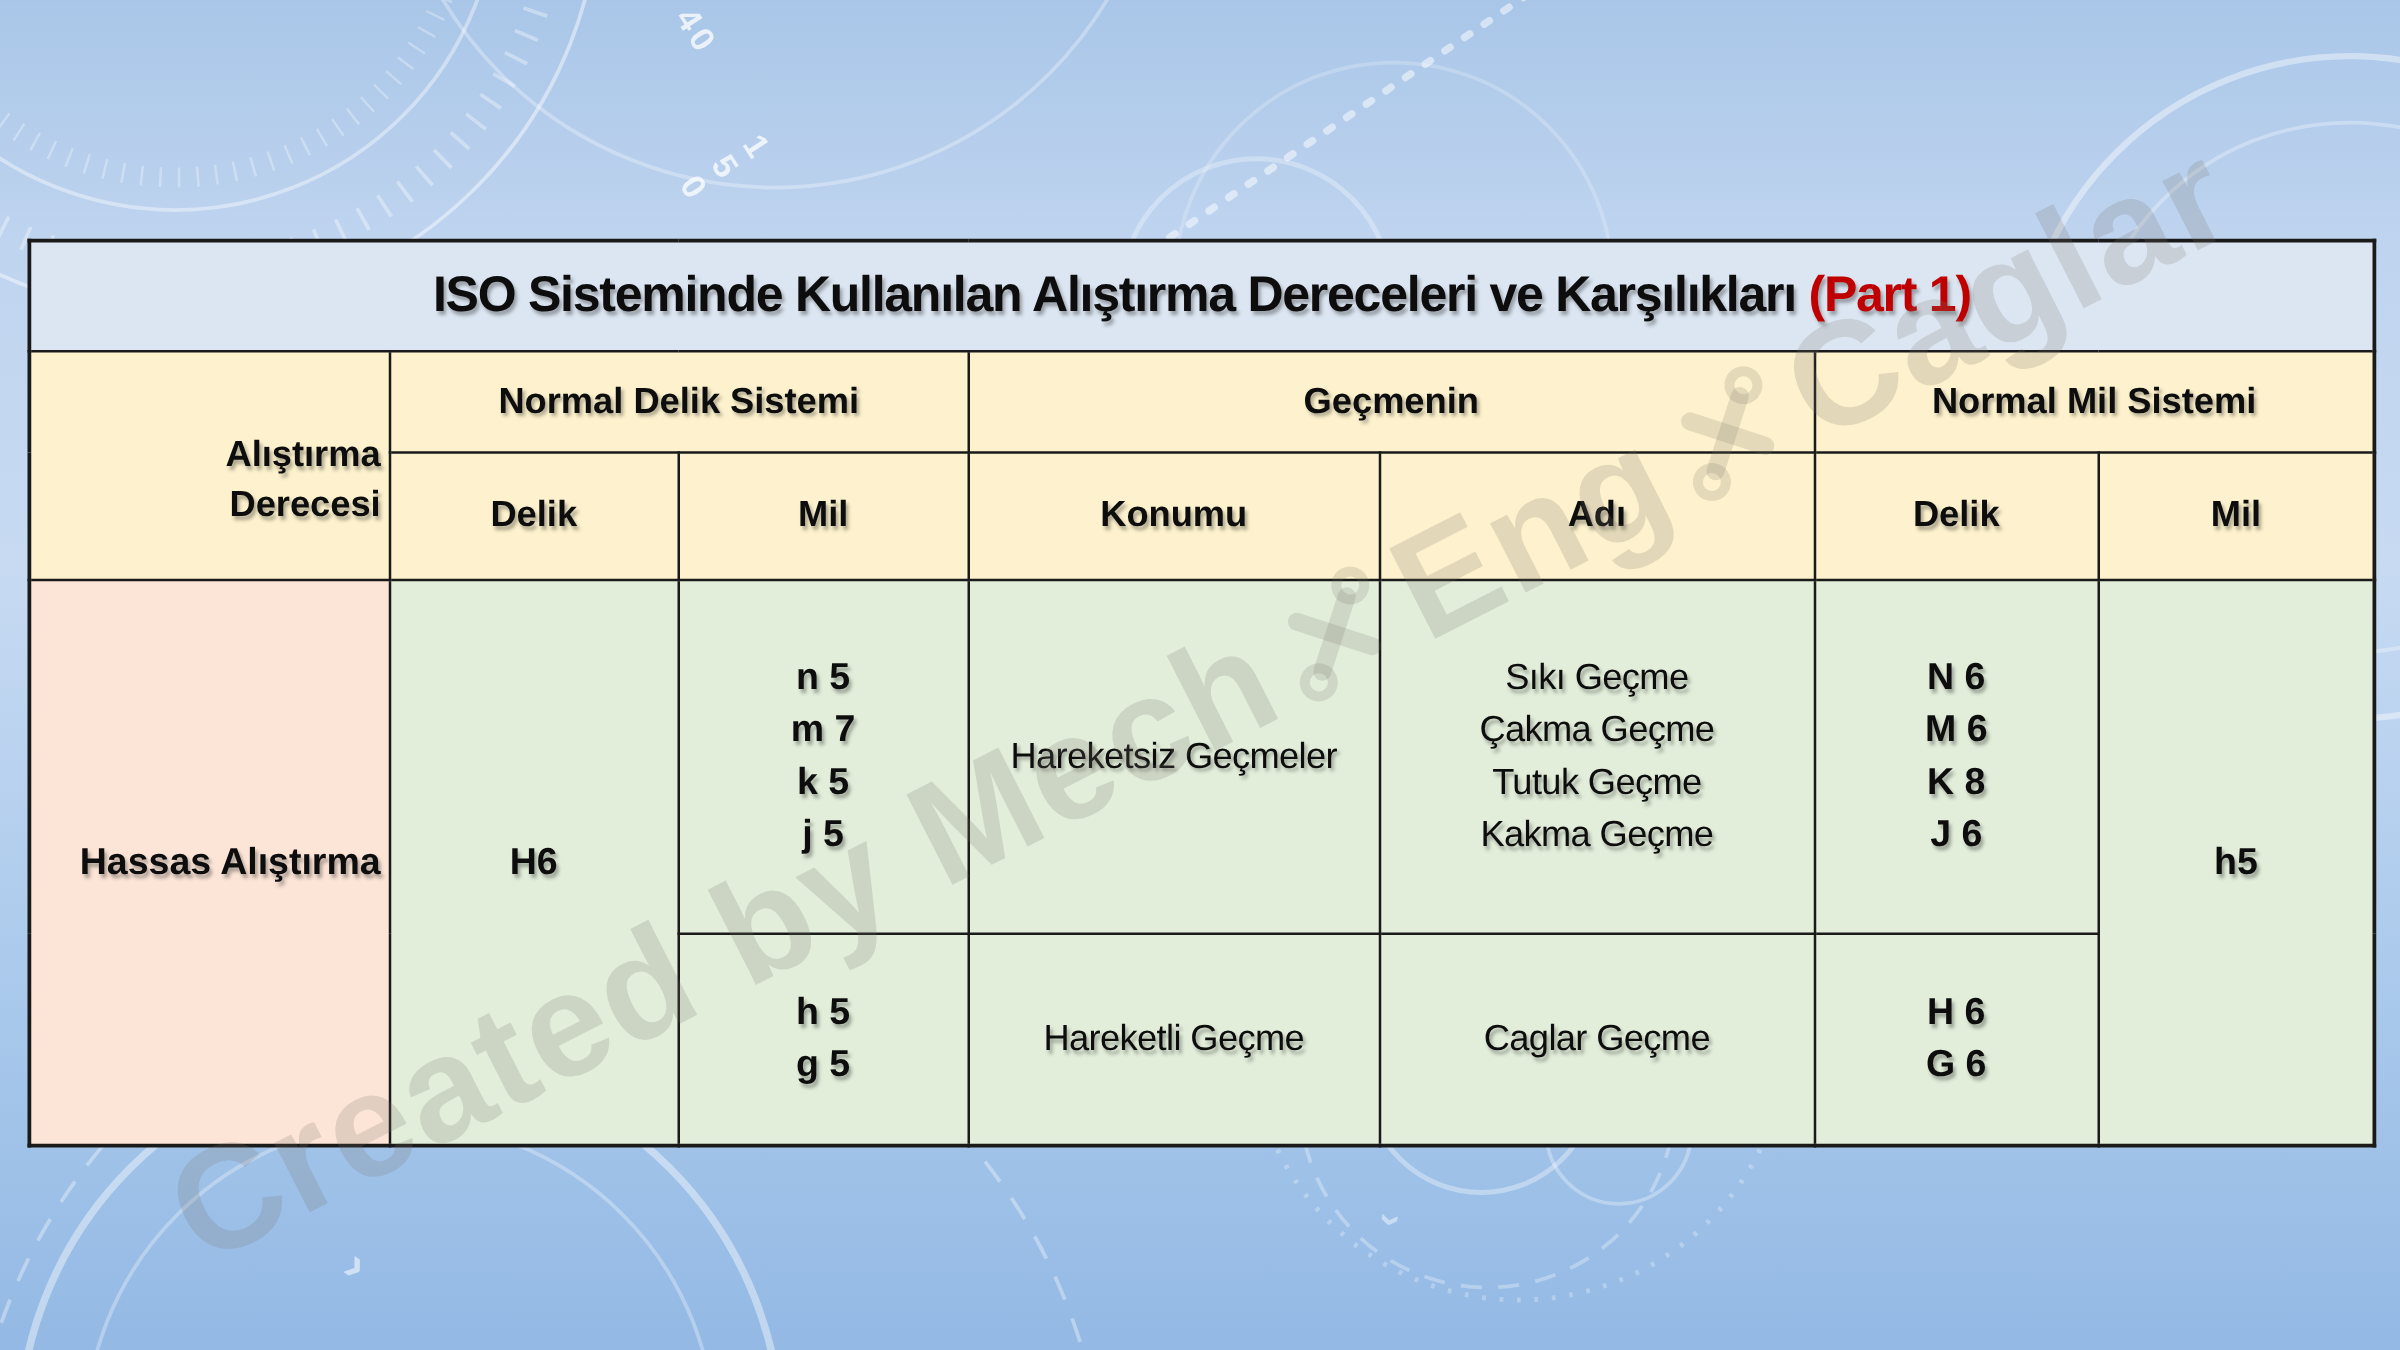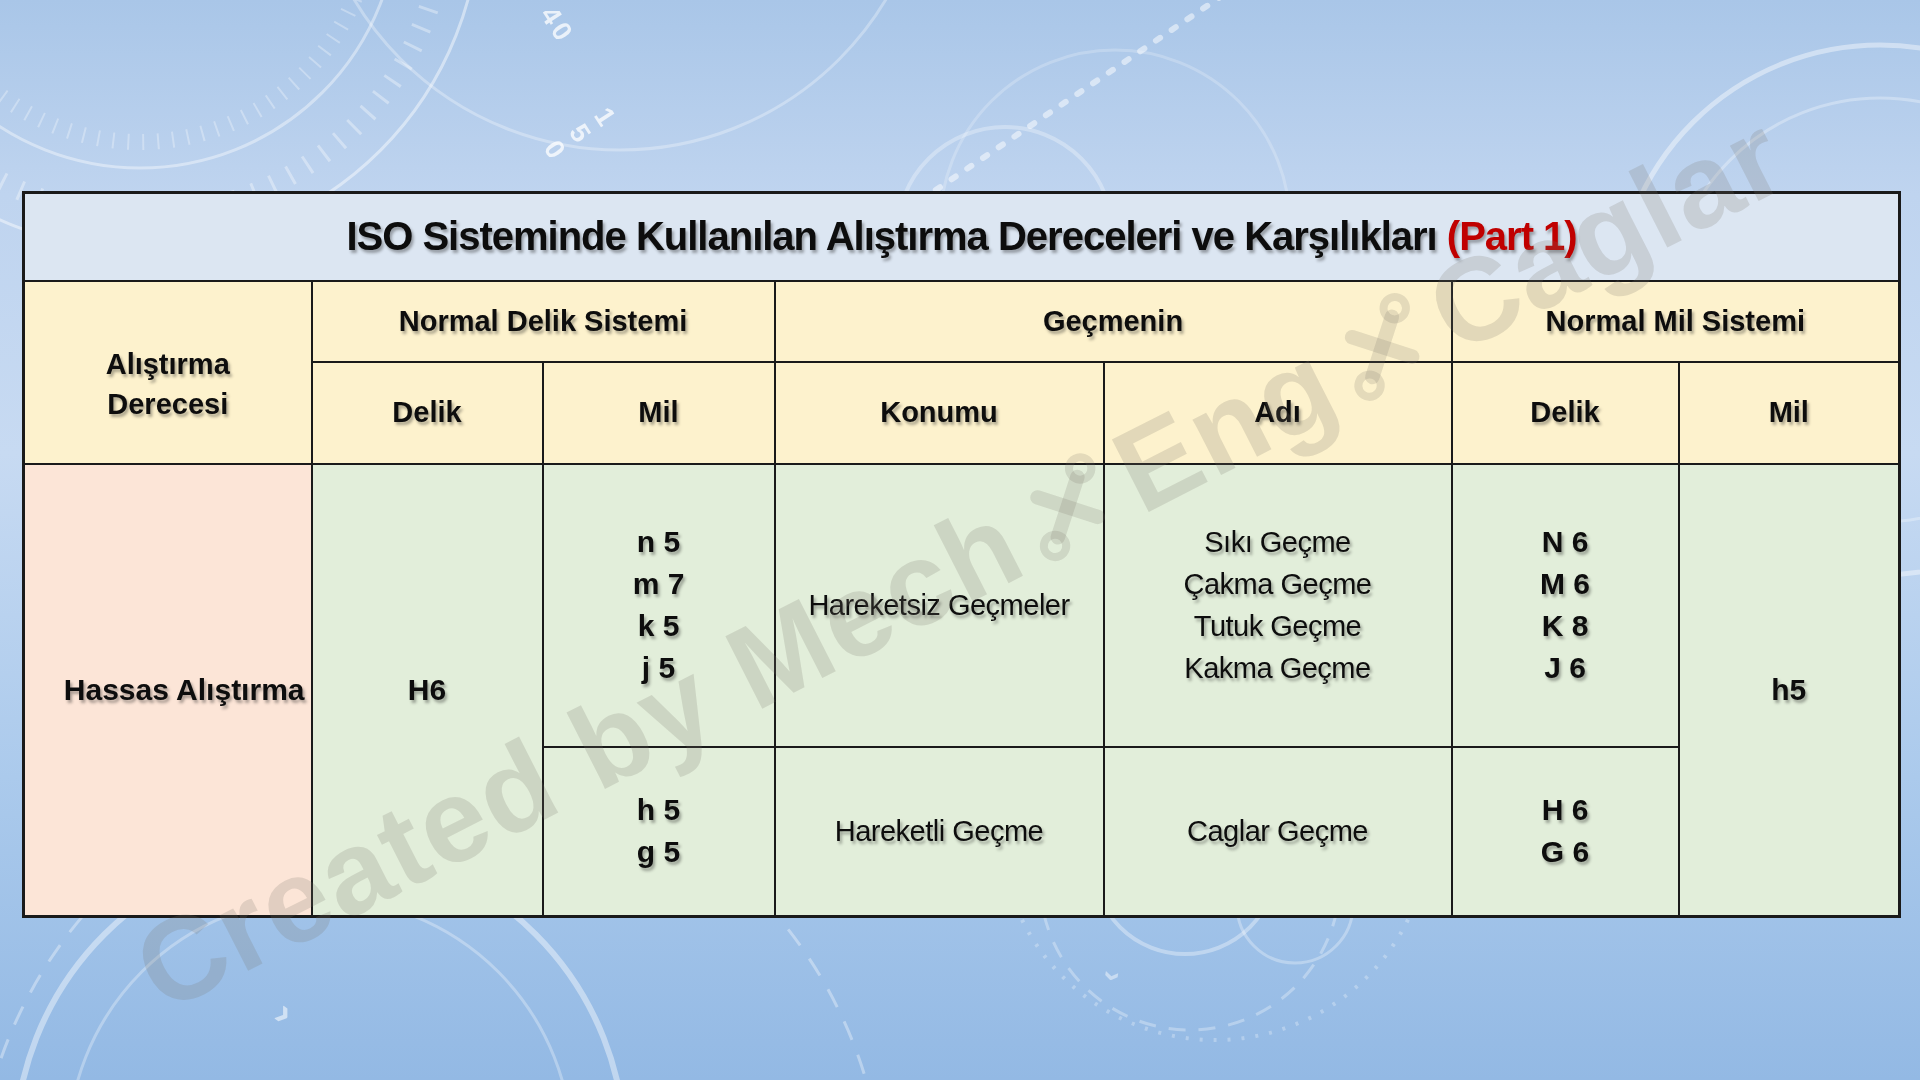--- a/index.html
+++ b/index.html
@@ -64,21 +64,21 @@
   td.title-cell{background:var(--title-bg);}
   .title-text{font-size:40px;font-weight:bold;letter-spacing:-1px;}
   .title-text .part{color:var(--accent-red);}
   td.hcell{background:var(--header-bg);font-weight:bold;font-size:29px;}
   td.body-green{background:var(--body-green);}
   td.body-pink{background:var(--body-pink);text-align:right;}
   .code{font-weight:bold;font-size:30px;}
   .plain{font-weight:normal;font-size:29px;letter-spacing:-0.5px;margin-left:20px;}
   .stack{display:flex;flex-direction:column;justify-content:center;align-items:center;gap:4px;}
   .stack .line{line-height:38px;}
-  td .two-line{display:flex;flex-direction:column;gap:6px;align-items:center;margin-top:24px;}
+  td .two-line{display:flex;flex-direction:column;gap:6px;align-items:flex-end;margin-top:24px;}
   td .two-line .line{line-height:34px;}
 </style>
 </head>
 <body>
 
 <svg class="bg-decor" viewBox="0 0 1920 1080" xmlns="http://www.w3.org/2000/svg">
   <g fill="none" stroke="#ffffff">
 
     <circle cx="140" cy="-90" r="340" stroke-opacity="0.45" stroke-width="3"></circle>
     <circle cx="140" cy="-90" r="305" stroke-opacity="0.35" stroke-width="20" stroke-dasharray="3 17"></circle>

